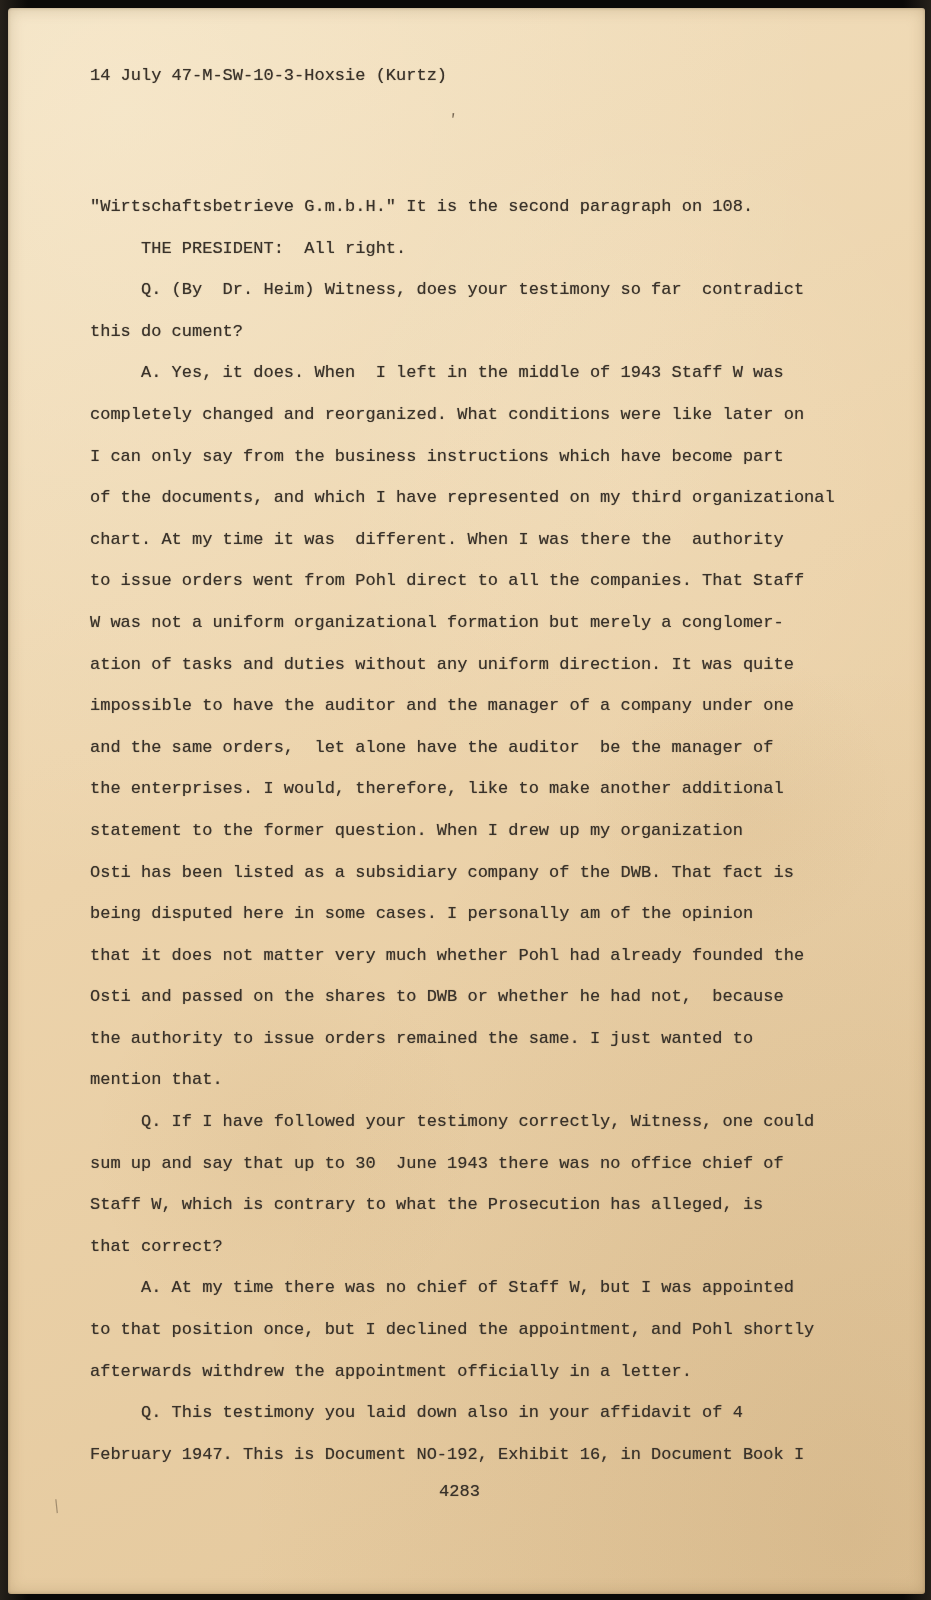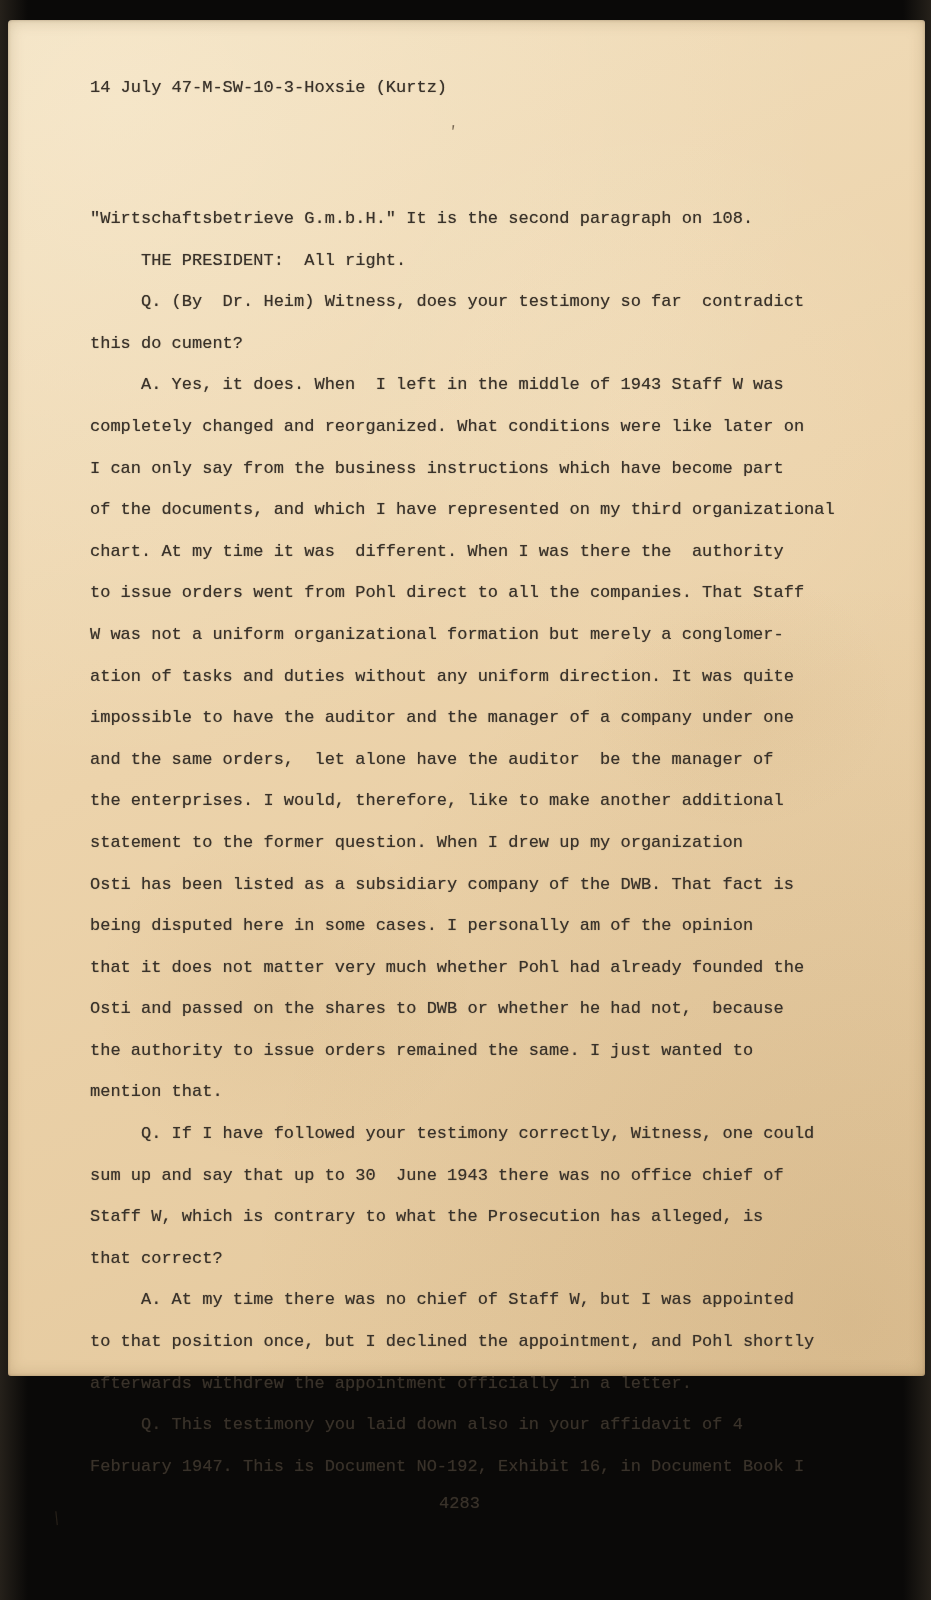--- a/index.html
+++ b/index.html
@@ -22,23 +22,23 @@
   .scan-bg {
     position: absolute;
     inset: 0;
     background:
       linear-gradient(90deg, rgba(40,35,28,0.9) 0%, rgba(10,9,8,1) 3%, rgba(10,9,8,1) 97%, rgba(40,35,28,0.9) 100%),
       var(--bg);
   }
   .paper-sheet {
     position: absolute;
     left: 8px;
-    top: 20px;
+    top: 8px;
     width: 917px;
-    height: 1356px;
+    height: 1586px;
     border-radius: 4px 3px 3px 3px;
     background:
       radial-gradient(140% 90% at 12% 6%, rgba(255,248,230,0.30), transparent 55%),
       radial-gradient(120% 100% at 92% 96%, rgba(130,85,30,0.12), transparent 55%),
       radial-gradient(60% 40% at 70% 30%, rgba(255,250,235,0.10), transparent 60%),
       radial-gradient(30% 18% at 30% 72%, rgba(150,105,45,0.06), transparent 70%),
       radial-gradient(24% 14% at 80% 50%, rgba(150,105,45,0.05), transparent 70%),
       linear-gradient(155deg, var(--paper-light) 0%, var(--paper) 45%, var(--paper-dark) 100%);
     box-shadow:
       inset 0 0 16px rgba(92,62,25,0.22),

